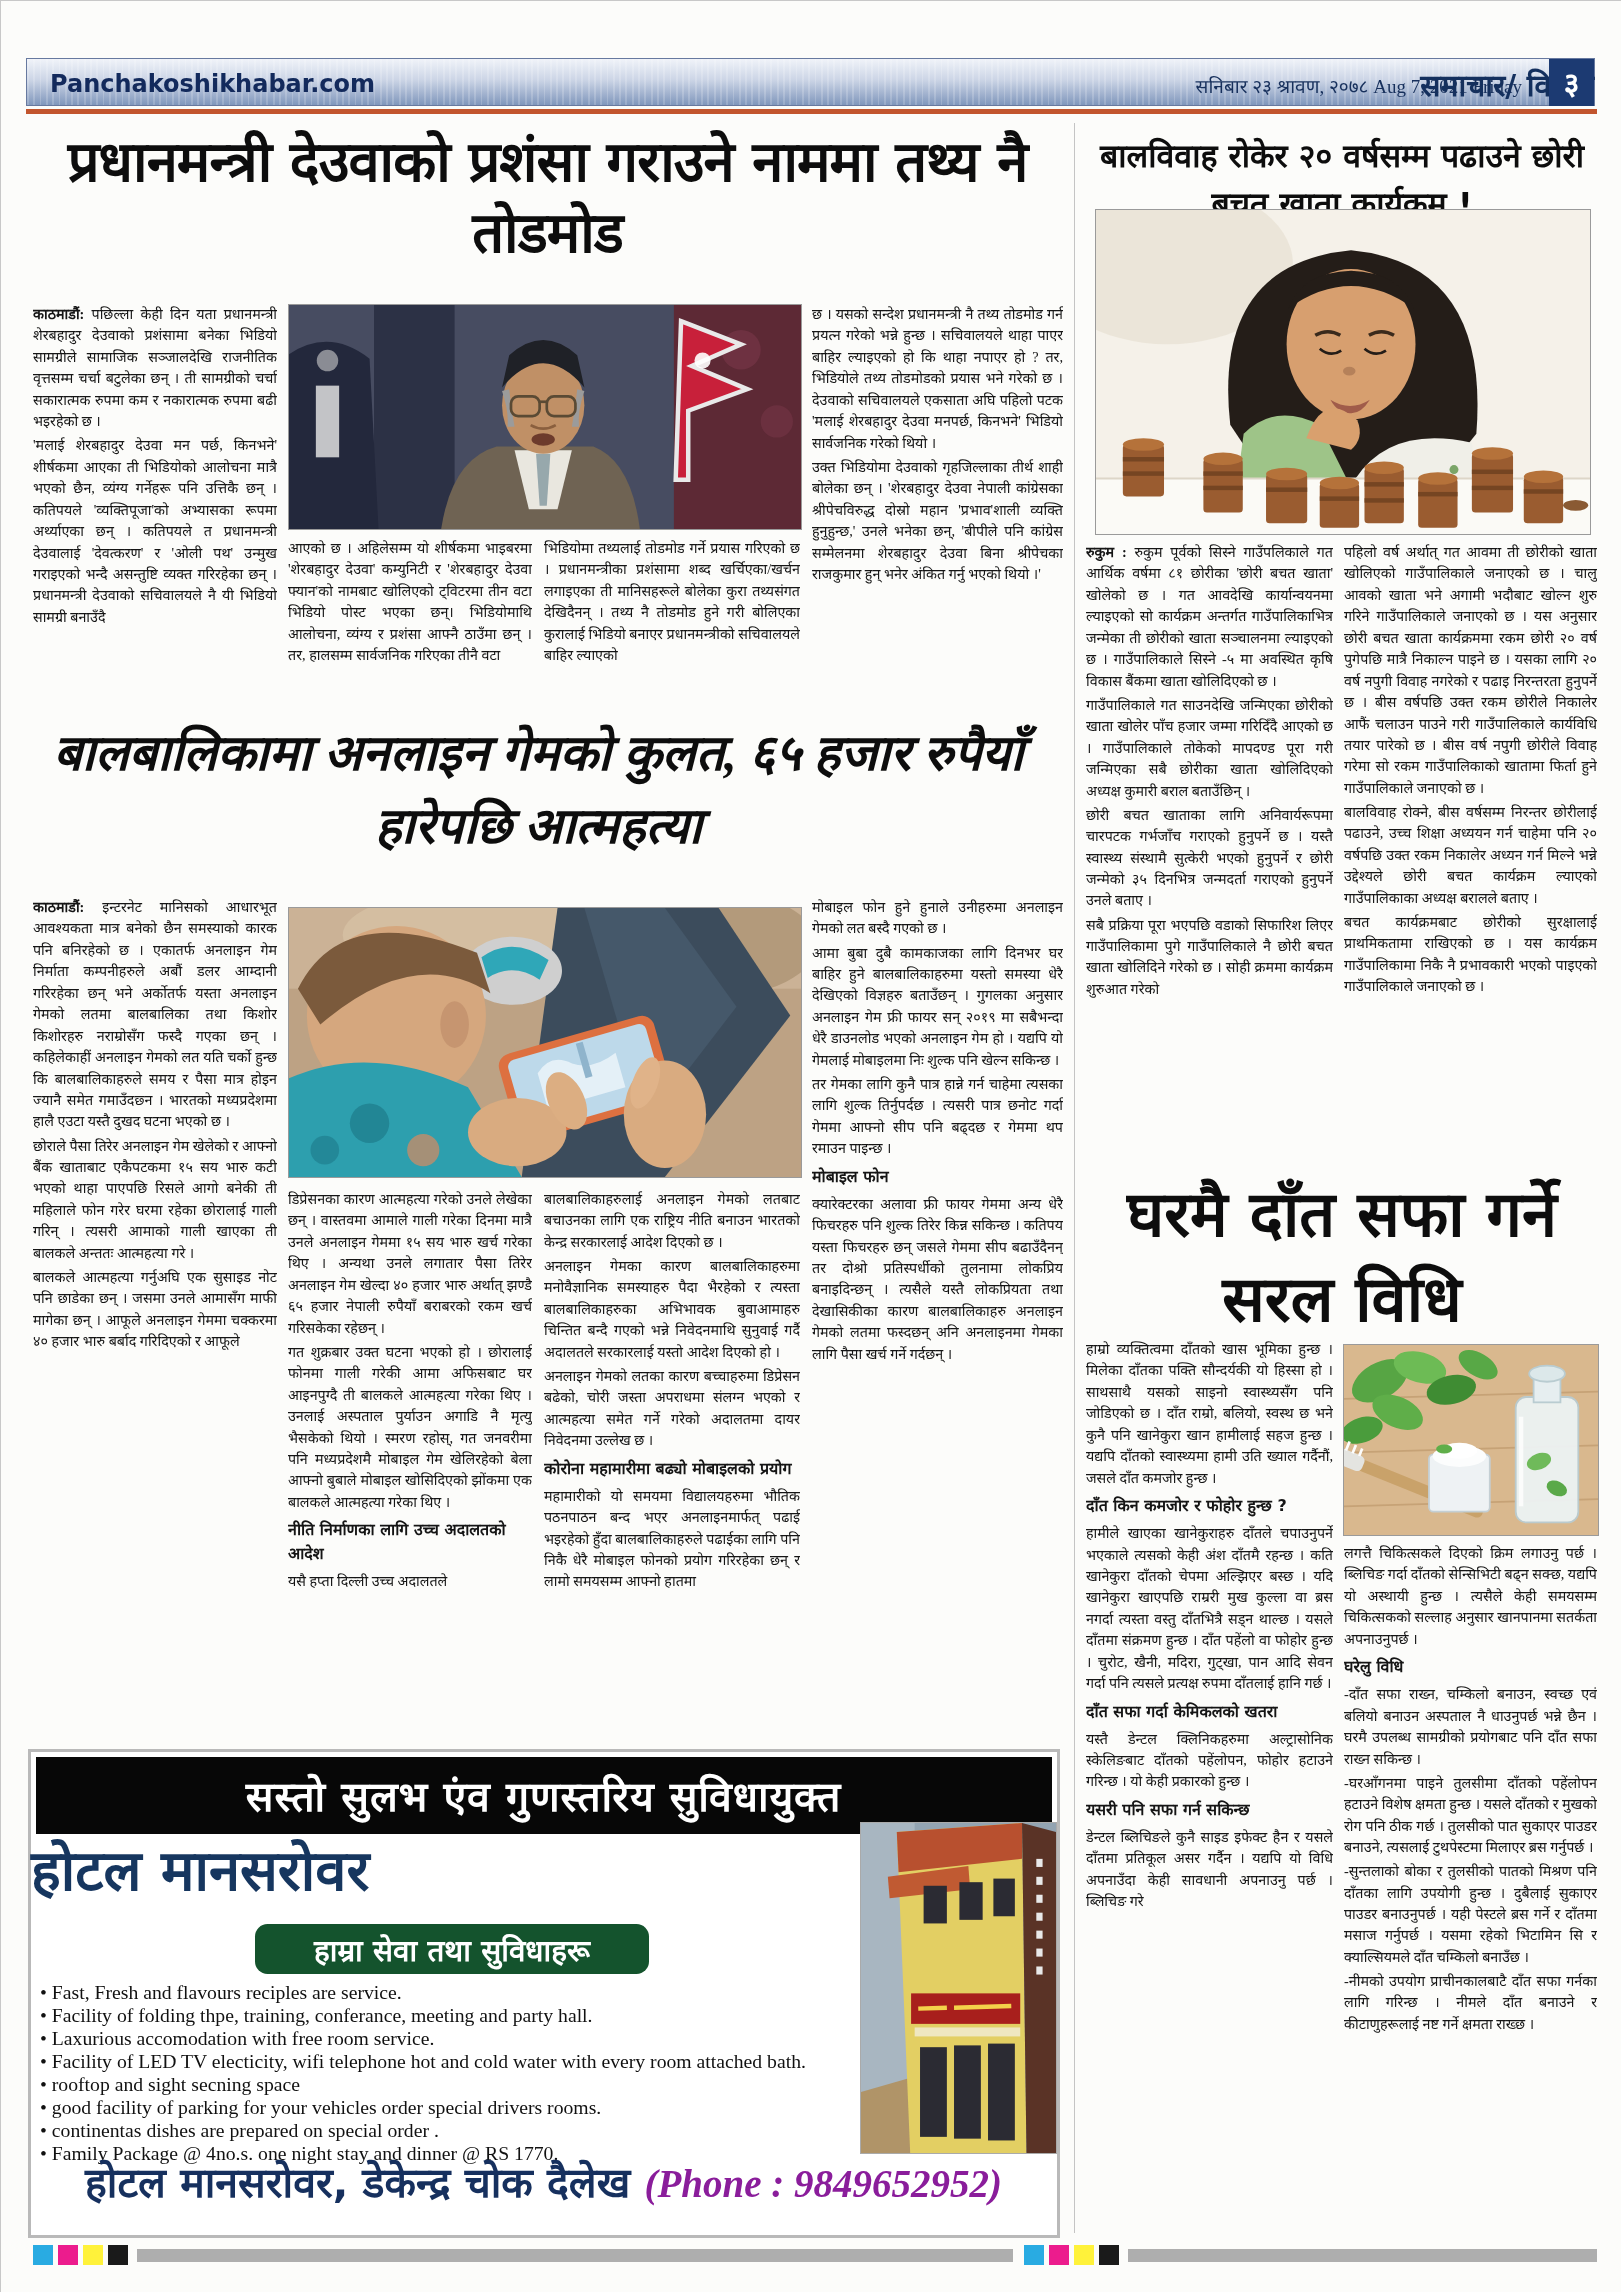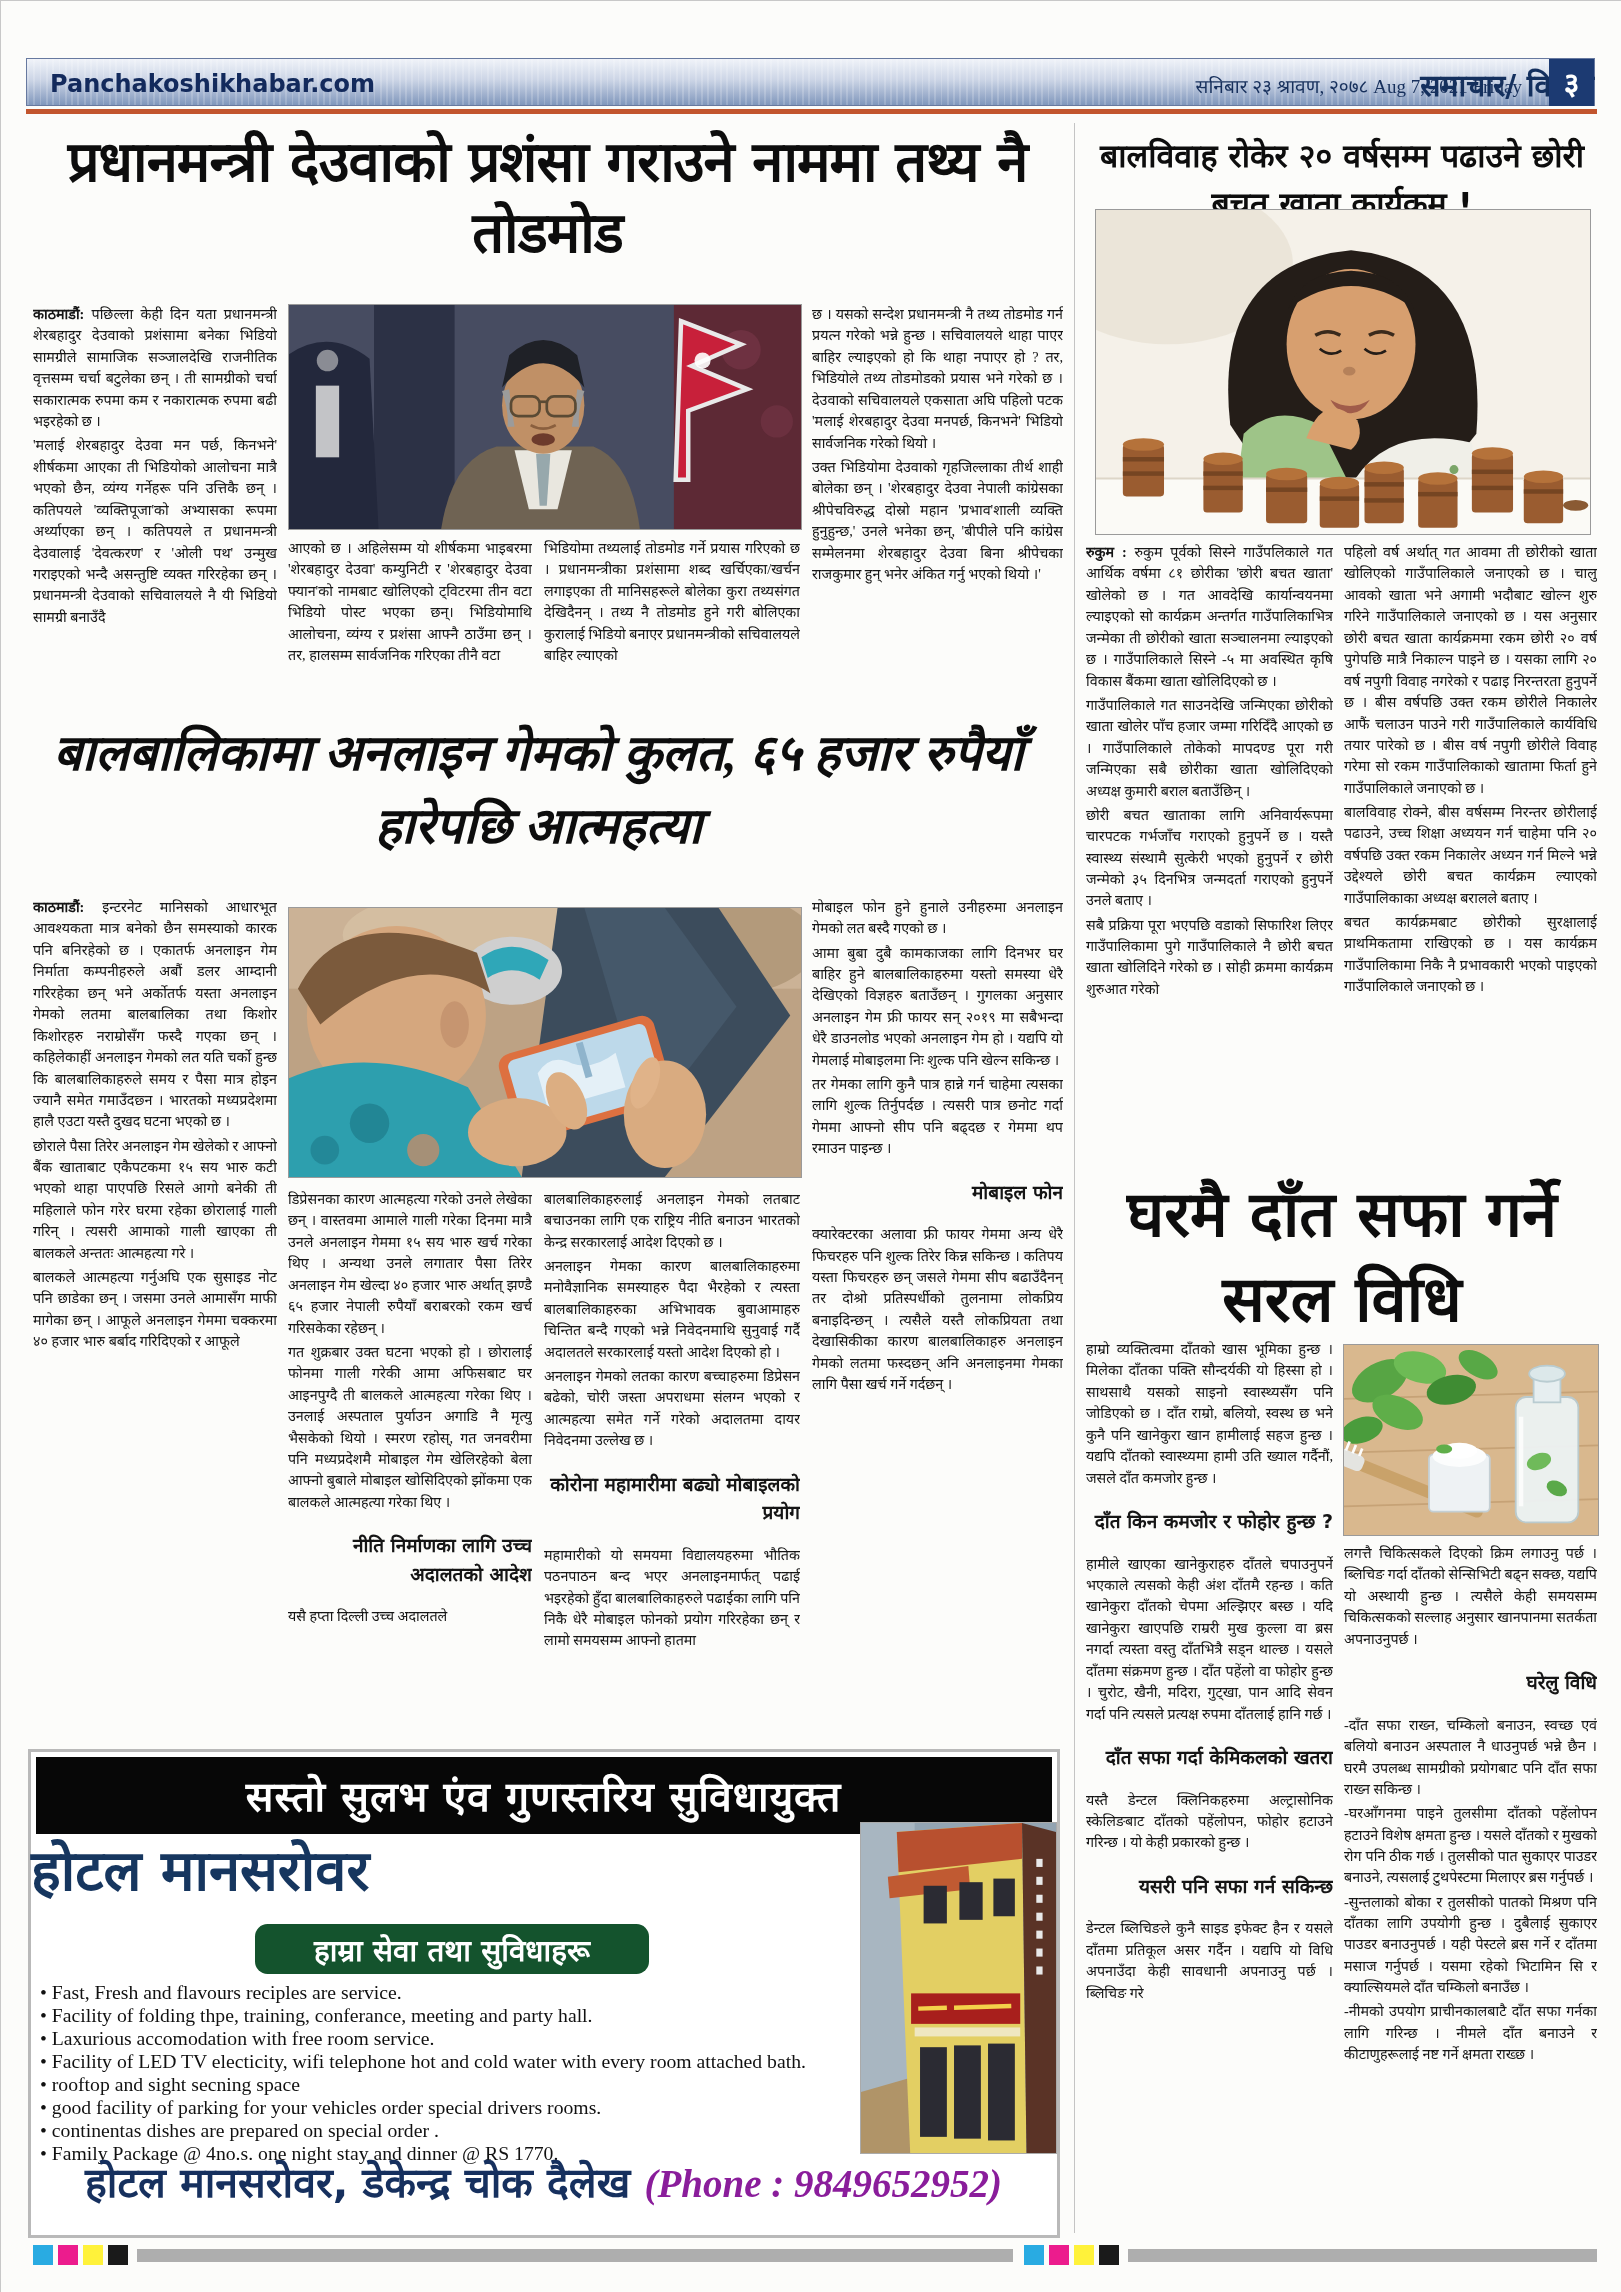--- a/index.html
+++ b/index.html
@@ -27,21 +27,21 @@
   .h-game{position:absolute;left:36px;top:716px;width:1003px;margin:0;text-align:center;
         font-family:"Liberation Serif",serif;font-style:italic;font-weight:bold;font-size:50px;
         line-height:1.45;color:#0d0d0d;}
   .h-savings{position:absolute;left:1084px;top:131px;width:514px;margin:0;text-align:center;
         font-family:"DejaVu Sans",sans-serif;font-weight:bold;font-size:32px;line-height:1.5;color:#0d0d0d;}
   .h-teeth{position:absolute;left:1084px;top:1171px;width:514px;margin:0;text-align:center;
         font-family:"DejaVu Sans",sans-serif;font-weight:800;font-size:63px;line-height:1.35;color:#0d0d0d;}
   
   .col{position:absolute;text-align:justify;font-size:14.3px;line-height:1.5;overflow:hidden;}
   .col p{margin:0 0 2.7px;}
-  .col .subhead{margin:18px 0;font-family:"DejaVu Sans",sans-serif;font-size:19px;font-weight:bold;text-align:right;}
+  .col .subhead{margin:5px 0;font-family:"DejaVu Sans",sans-serif;font-size:16px;font-weight:bold;text-align:left;}
   .pm-c1{left:32px;top:303px;width:244px;height:405px;}
   .pm-c2{left:287px;top:537px;width:244px;height:170px;}
   .pm-c3{left:543px;top:537px;width:256px;height:170px;}
   .pm-c4{left:811px;top:303px;width:251px;height:405px;}
   .gm-c1{left:32px;top:896px;width:244px;height:844px;}
   .gm-c2{left:287px;top:1188px;width:244px;height:552px;}
   .gm-c3{left:543px;top:1188px;width:256px;height:552px;}
   .gm-c4{left:811px;top:896px;width:251px;height:844px;}
   .sv-a{left:1085px;top:541px;width:247px;height:623px;}
   .sv-b{left:1343px;top:541px;width:253px;height:623px;}

